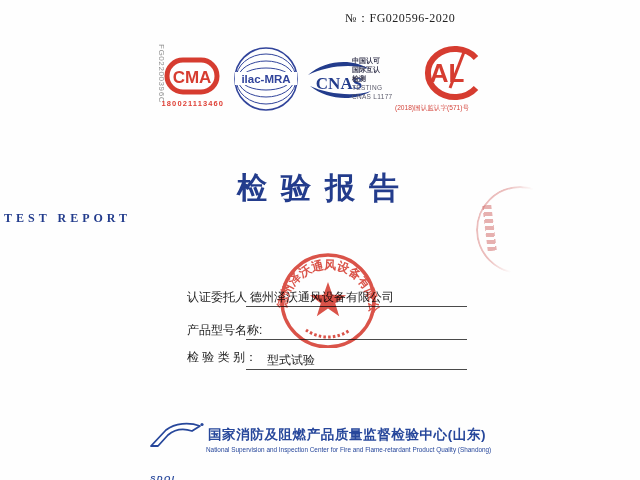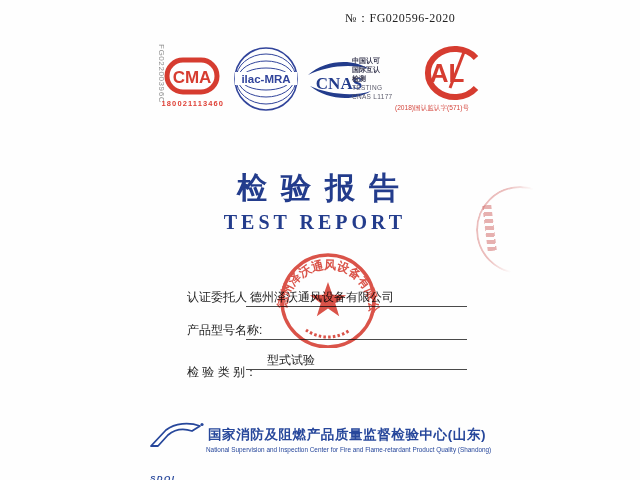--- a/index.html
+++ b/index.html
@@ -18,22 +18,22 @@
   
   #cma-num{left:160px;top:99px;width:64px;text-align:right;font-size:7.5px;letter-spacing:1.1px;
            color:#df4036;font-weight:bold;}
   #cnas-lines{left:352px;top:56px;font-size:7px;line-height:9px;color:#3a3a52;font-weight:bold;}
   #cnas-lines .en{font-weight:normal;color:#5a5a6a;font-size:6.5px;letter-spacing:.3px;}
   #cal-note{left:395px;top:104px;font-size:6.6px;color:#d4453c;white-space:nowrap;}
 
   
   #title-zh{left:0;top:168px;width:622px;text-align:center;font-size:30px;font-weight:bold;
             color:#233c8c;letter-spacing:14px;padding-left:14px;}
-  #title-en{left:0;top:211px;width:622px;text-align:center;font-family:"Liberation Serif","DejaVu Serif",serif;
-            font-size:20px;font-weight:bold;color:#233c8c;letter-spacing:4px;padding-left:4px;}
+  #title-en{left:0;top:211px;width:622px;text-align:left;font-family:"Liberation Serif","DejaVu Serif",serif;
+            font-size:12px;font-weight:bold;color:#233c8c;letter-spacing:4px;padding-left:4px;}
 
   
   .form-label{font-size:12px;color:#222;white-space:nowrap;}
   .form-value{font-size:12px;color:#222;white-space:nowrap;}
   .underline{height:1px;background:#4a4a4a;width:221px;left:246px;}
 
   
   #faint-stamp{left:468px;top:180px;width:100px;height:100px;opacity:.85;}
   #faint-stamp .ring{position:absolute;left:8px;top:6px;width:84px;height:84px;border-radius:50%;
       border:2px solid rgba(205,85,82,.45);
@@ -106,21 +106,21 @@
     <div class="txtcol"></div>
   </div>
 
   <div class="abs form-label" style="left:187px;top:289px;">认证委托人：</div>
   <div class="abs form-value" style="left:250px;top:289px;">德州泽沃通风设备有限公司</div>
   <div class="abs underline" style="top:306px;"></div>
 
   <div class="abs form-label" style="left:187px;top:322px;font-size:12px;">产品型号名称:</div>
   <div class="abs underline" style="top:339px;"></div>
 
-  <div class="abs form-label" style="left:187px;top:364px;">检 验 类 别：</div>
+  <div class="abs form-label" style="left:187px;top:349px;">检 验 类 别：</div>
   <div class="abs form-value" style="left:250px;top:352px;margin-left:17px;">型式试验</div>
   <div class="abs underline" style="top:369px;"></div>
 
   <svg class="abs" id="company-stamp" width="104" height="104" viewBox="0 0 104 104">
     <g opacity="0.88">
       <circle cx="52" cy="57" r="46" fill="none" stroke="#d63c30" stroke-width="3.4"></circle>
       <defs>
         <path id="arcTop" d="M 10,67 A 42,42 0 1 1 94,67" fill="none"></path>
       </defs>
       <text font-size="12" font-weight="bold" fill="#d63c30" font-family="Liberation Sans,sans-serif">

